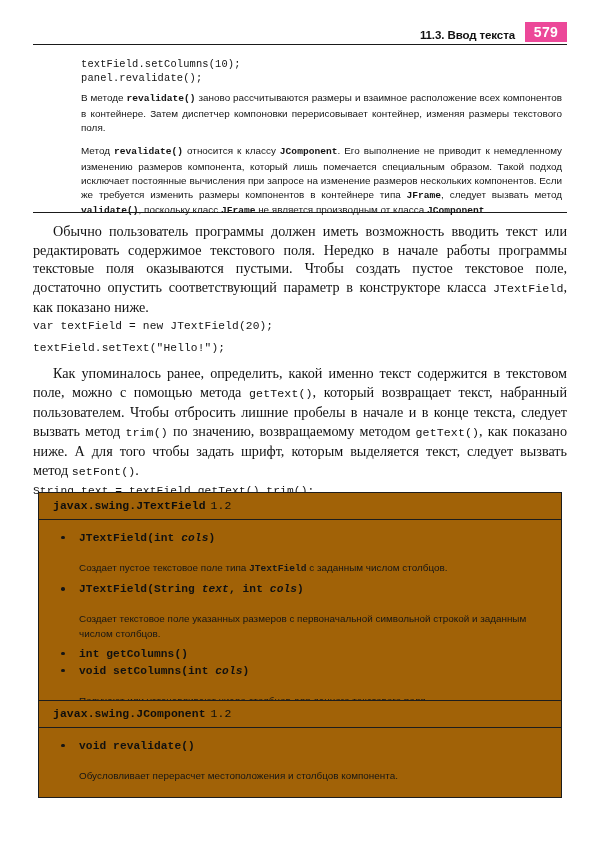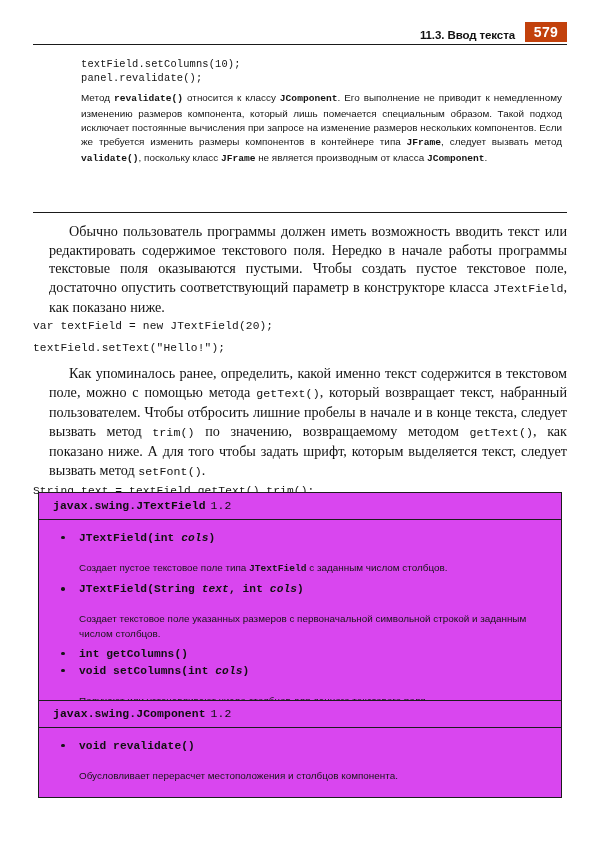--- a/index.html
+++ b/index.html
@@ -43,21 +43,21 @@
     font-family: "Liberation Sans", "DejaVu Sans", sans-serif;
     font-weight: bold;
     font-size: 11.5px;
     letter-spacing: -0.1px;
     color: #111;
     margin-right: 10px;
     padding-bottom: 1px;
     white-space: nowrap;
   }
   .rh-pageno {
-    background: #c2410c;
+    background: #ec4899;
     color: #ffffff;
     font-family: "Liberation Sans", "DejaVu Sans", sans-serif;
     font-weight: bold;
     font-size: 14px;
     line-height: 20px;
     height: 20px;
     min-width: 42px;
     text-align: center;
     padding: 0 5px;
     box-sizing: border-box;
@@ -118,21 +118,21 @@
     left: 33px;
     top: 222px;
     width: 534px;
   }
   .bp {
     font-family: "Liberation Serif", "DejaVu Serif", serif;
     font-size: 14.2px;
     line-height: 18.6px;
     text-align: justify;
     text-justify: inter-word;
-    margin: 0 0 2px 16px;
+    margin: 0 0 2px 0;
     text-indent: 20px;
     color: #111;
   }
   .bp .mono {
     font-family: "Liberation Mono", "DejaVu Sans Mono", monospace;
     font-size: 11.6px;
     letter-spacing: 0.1px;
   }
   .body-code {
     font-family: "Liberation Mono", "DejaVu Sans Mono", monospace;
@@ -144,21 +144,21 @@
     margin: 2px 0 7px 0;
   }
 
   
   .api-box {
     position: absolute;
     left: 38px;
     width: 524px;
     box-sizing: border-box;
     border: 1.5px solid #1d1d1d;
-    background: #d946ef;
+    background: #a16207;
   }
   .api-header {
     border-bottom: 1.5px solid #1d1d1d;
     padding: 7px 12px 7px 14px;
     font-family: "Liberation Mono", "DejaVu Sans Mono", monospace;
     font-size: 11.4px;
     letter-spacing: 0.1px;
   }
   .api-header .cls {
     font-weight: bold;
@@ -223,20 +223,21 @@
       <span class="rh-pageno">579</span>
     </div>
     <div class="rh-rule"></div>
   </div>
 
   <div class="note-block">
 
     <pre class="code note-code">textField.setColumns(10);
 panel.revalidate();</pre>
 
+    <p class="note-p"><span>В методе </span><span class="mono-b">revalidate()</span><span> заново рассчитываются размеры и взаимное расположение всех компонентов в контейнере. Затем диспетчер компоновки перерисовывает контейнер, изменяя размеры текстового поля.</span></p>
 
     <p class="note-p"><span>Метод </span><span class="mono-b">revalidate()</span><span> относится к классу </span><span class="mono-b">JComponent</span><span>. Его выполнение не приводит к немедленному изменению размеров компонента, который лишь помечается специальным образом. Такой подход исключает постоянные вычисления при запросе на изменение размеров нескольких компонентов. Если же требуется изменить размеры компонентов в контейнере типа </span><span class="mono-b">JFrame</span><span>, следует вызвать метод </span><span class="mono-b">validate()</span><span>, поскольку класс </span><span class="mono-b">JFrame</span><span> не является производным от класса </span><span class="mono-b">JComponent</span><span>.</span></p>
   </div>
 
   <div class="note-rule"></div>
 
   <div class="body-text">
 
     <p class="bp"><span>Обычно пользователь программы должен иметь возможность вводить текст или редактировать содержимое текстового поля. Нередко в начале работы программы текстовые поля оказываются пустыми. Чтобы создать пустое текстовое поле, достаточно опустить соответствующий параметр в конструкторе класса </span><span class="mono">JTextField</span><span>, как показано ниже.</span></p>
 

